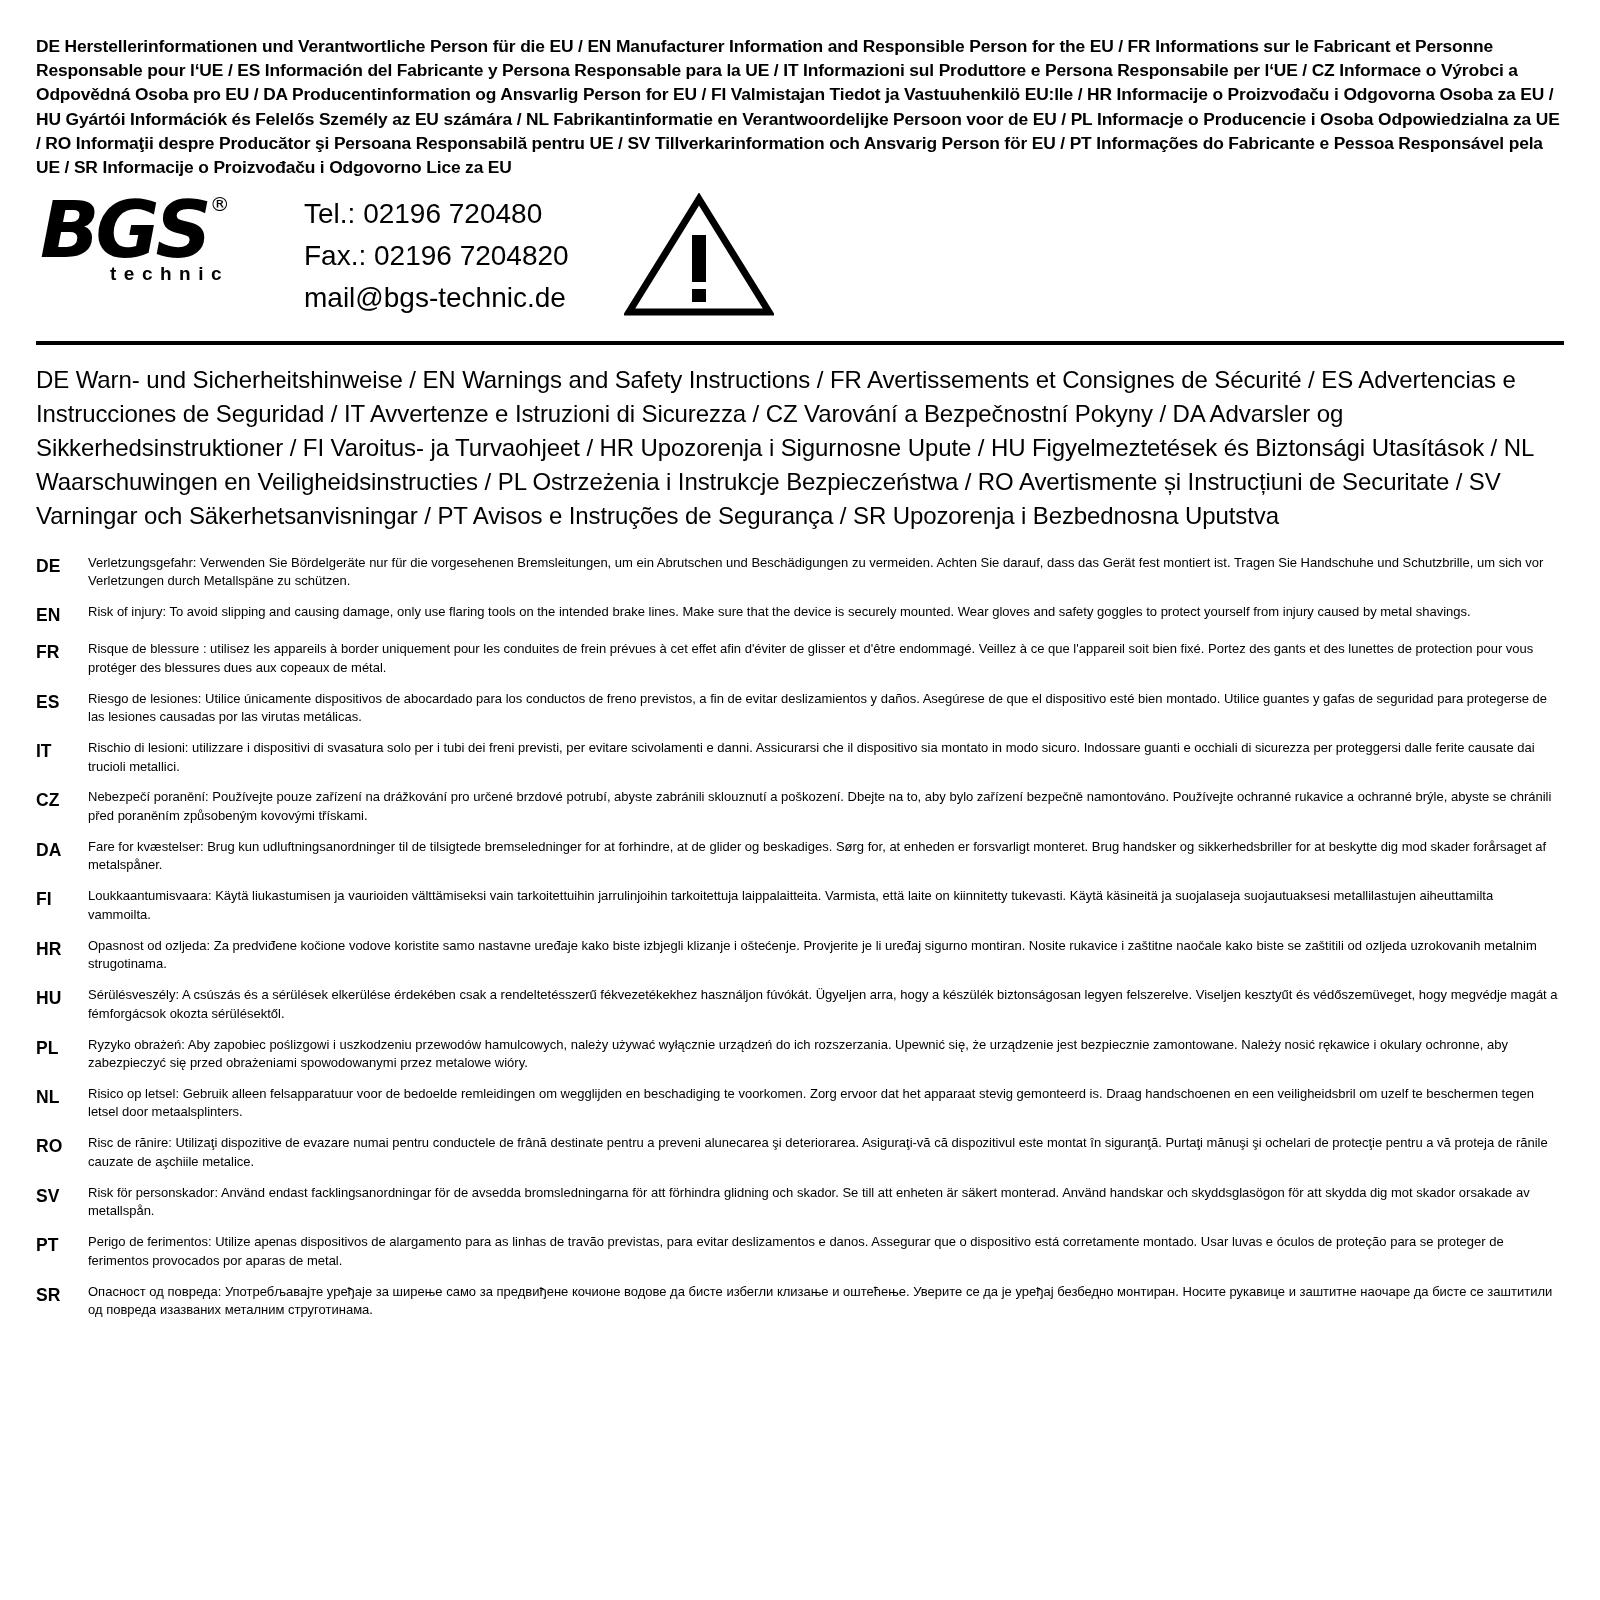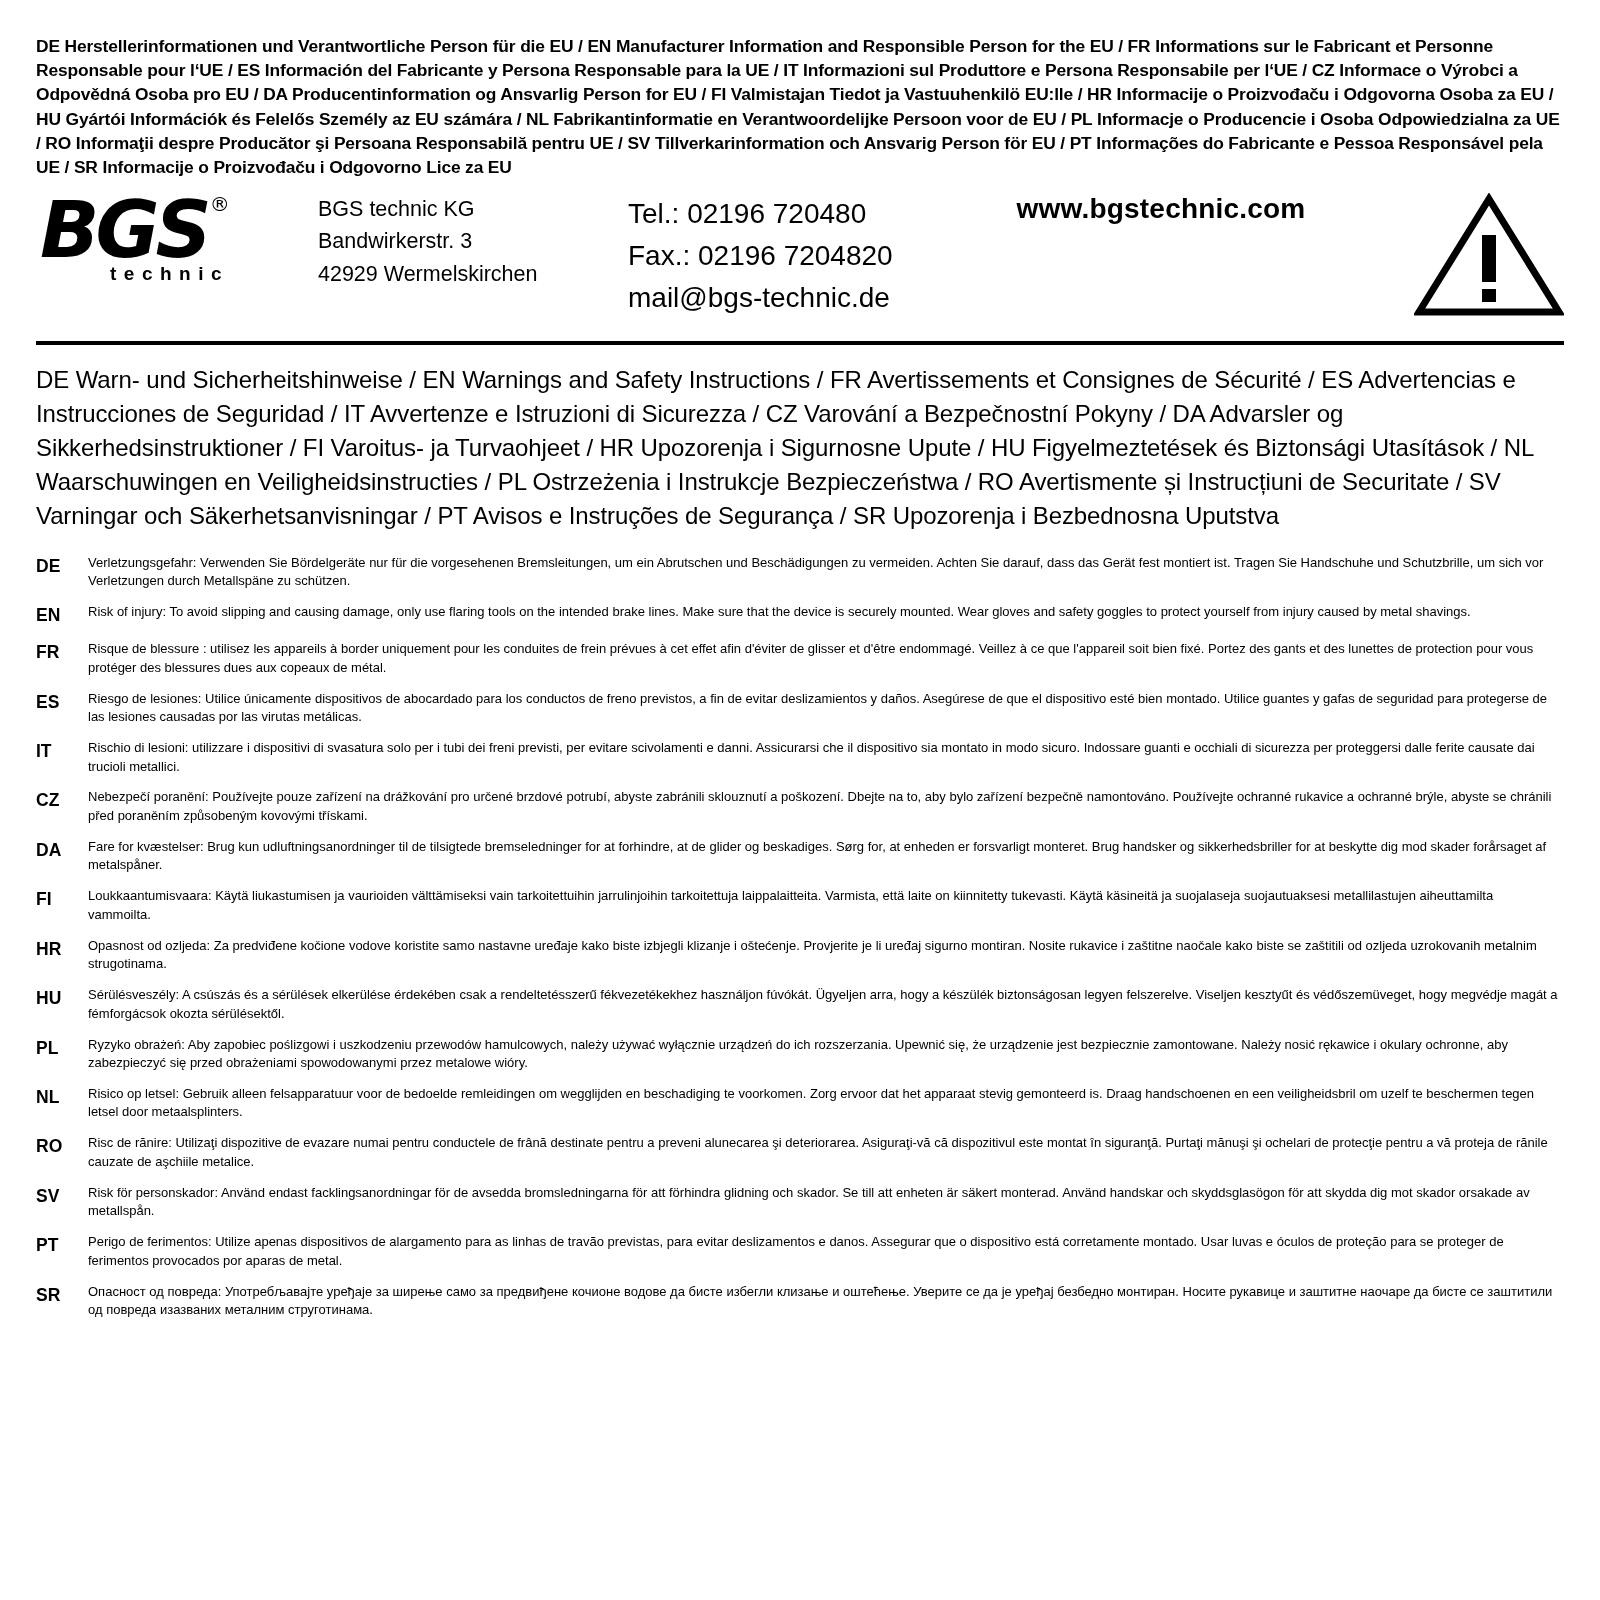--- a/index.html
+++ b/index.html
@@ -137,33 +137,27 @@
 
   <div class="company-band">
 
     <div class="logo-wrap">
       <div class="logo-bgs">
         <span>BGS</span><span class="logo-reg">®</span>
       </div>
       <div class="logo-technic">technic</div>
     </div>
 
-    <div class="addr-col">
-      <div>BGS technic KG</div>
-      <div>Bandwirkerstr. 3</div>
-      <div>42929 Wermelskirchen</div>
-    </div>
 
     <div class="tel-col">
       <div>Tel.: 02196 720480</div>
       <div>Fax.: 02196 7204820</div>
       <div>mail@bgs-technic.de</div>
     </div>
 
-    <div class="web-col">www.bgstechnic.com</div>
 
     <div class="warn-col">
       <svg width="150" height="125" viewBox="0 0 150 125">
         <polygon points="75,6 145,119 5,119" fill="none" stroke="#000" stroke-width="7" stroke-linejoin="miter"></polygon>
         <rect x="68" y="42" width="14" height="47" fill="#000"></rect>
         <rect x="68" y="96" width="14" height="13" fill="#000"></rect>
       </svg>
     </div>
 
   </div>

